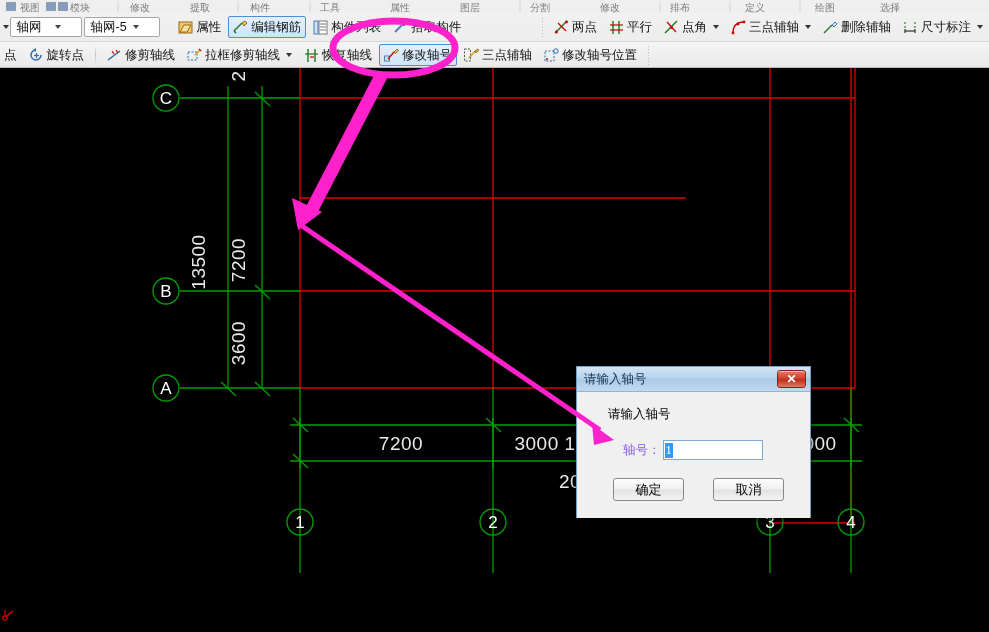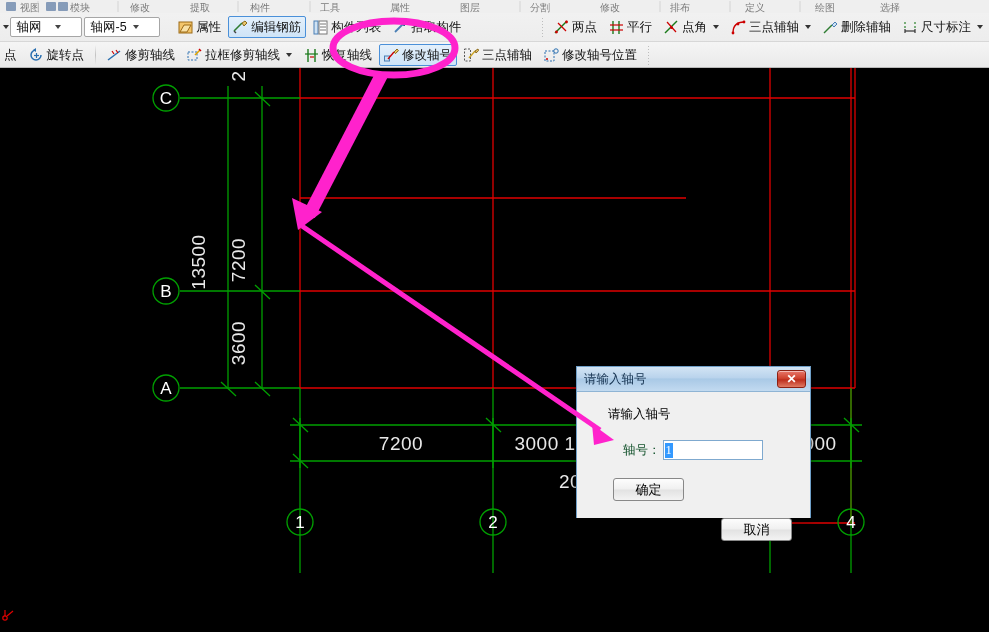--- a/index.html
+++ b/index.html
@@ -91,37 +91,37 @@
     background: linear-gradient(to bottom,#e8776a 0%,#cf4430 45%,#bd2d1c 55%,#e07a63 100%);
     border: 1px solid #8d2012; border-radius: 3px;
     color: #fff; font-size: 12px; font-weight: bold;
     display: flex; align-items: center; justify-content: center;
     cursor: default;
     box-shadow: inset 0 1px 0 rgba(255,255,255,.5);
   }
   #dlg-body { position: relative; height: 126px; background: #f0f0f0; }
   #dlg-prompt { position:absolute; left: 31px; top: 14px; font-size: 12.5px; color:#000; }
   #dlg-field-row { position:absolute; left: 46px; top: 48px; display:flex; align-items:center; }
-  #dlg-field-label { font-size: 12.5px; color:#14532d; margin-right: 2px; }
+  #dlg-field-label { font-size: 12.5px; color:#8b5cf6; margin-right: 2px; }
   #dlg-input {
     width: 100px; height: 20px; background:#fff;
     border: 1px solid #7fa9cf; font-size: 12.5px;
     padding: 0 1px; display:flex; align-items:center;
   }
   #dlg-input .sel { background:#3399ff; color:#fff; padding: 0 1px; }
   .dlg-btn {
     position: absolute; top: 86px; width: 71px; height: 23px;
     background: linear-gradient(to bottom,#fdfdfd 0%,#f0f0f0 48%,#e2e2e2 52%,#f3f3f3 100%);
     border: 1px solid #888; border-radius: 3px;
     font-size: 13px; color:#000;
     display:flex; align-items:center; justify-content:center;
     cursor: default;
   }
   #dlg-ok { left: 36px; }
-  #dlg-cancel { left: 144px; margin-top: 40px; }
+  #dlg-cancel { left: 136px; }
 
   
   #annot { position:absolute; left:0; top:0; width:989px; height:632px; pointer-events:none; }
 </style>
 </head>
 <body>
 
 <div id="app">
 
   <div class="toolbar-zone">

